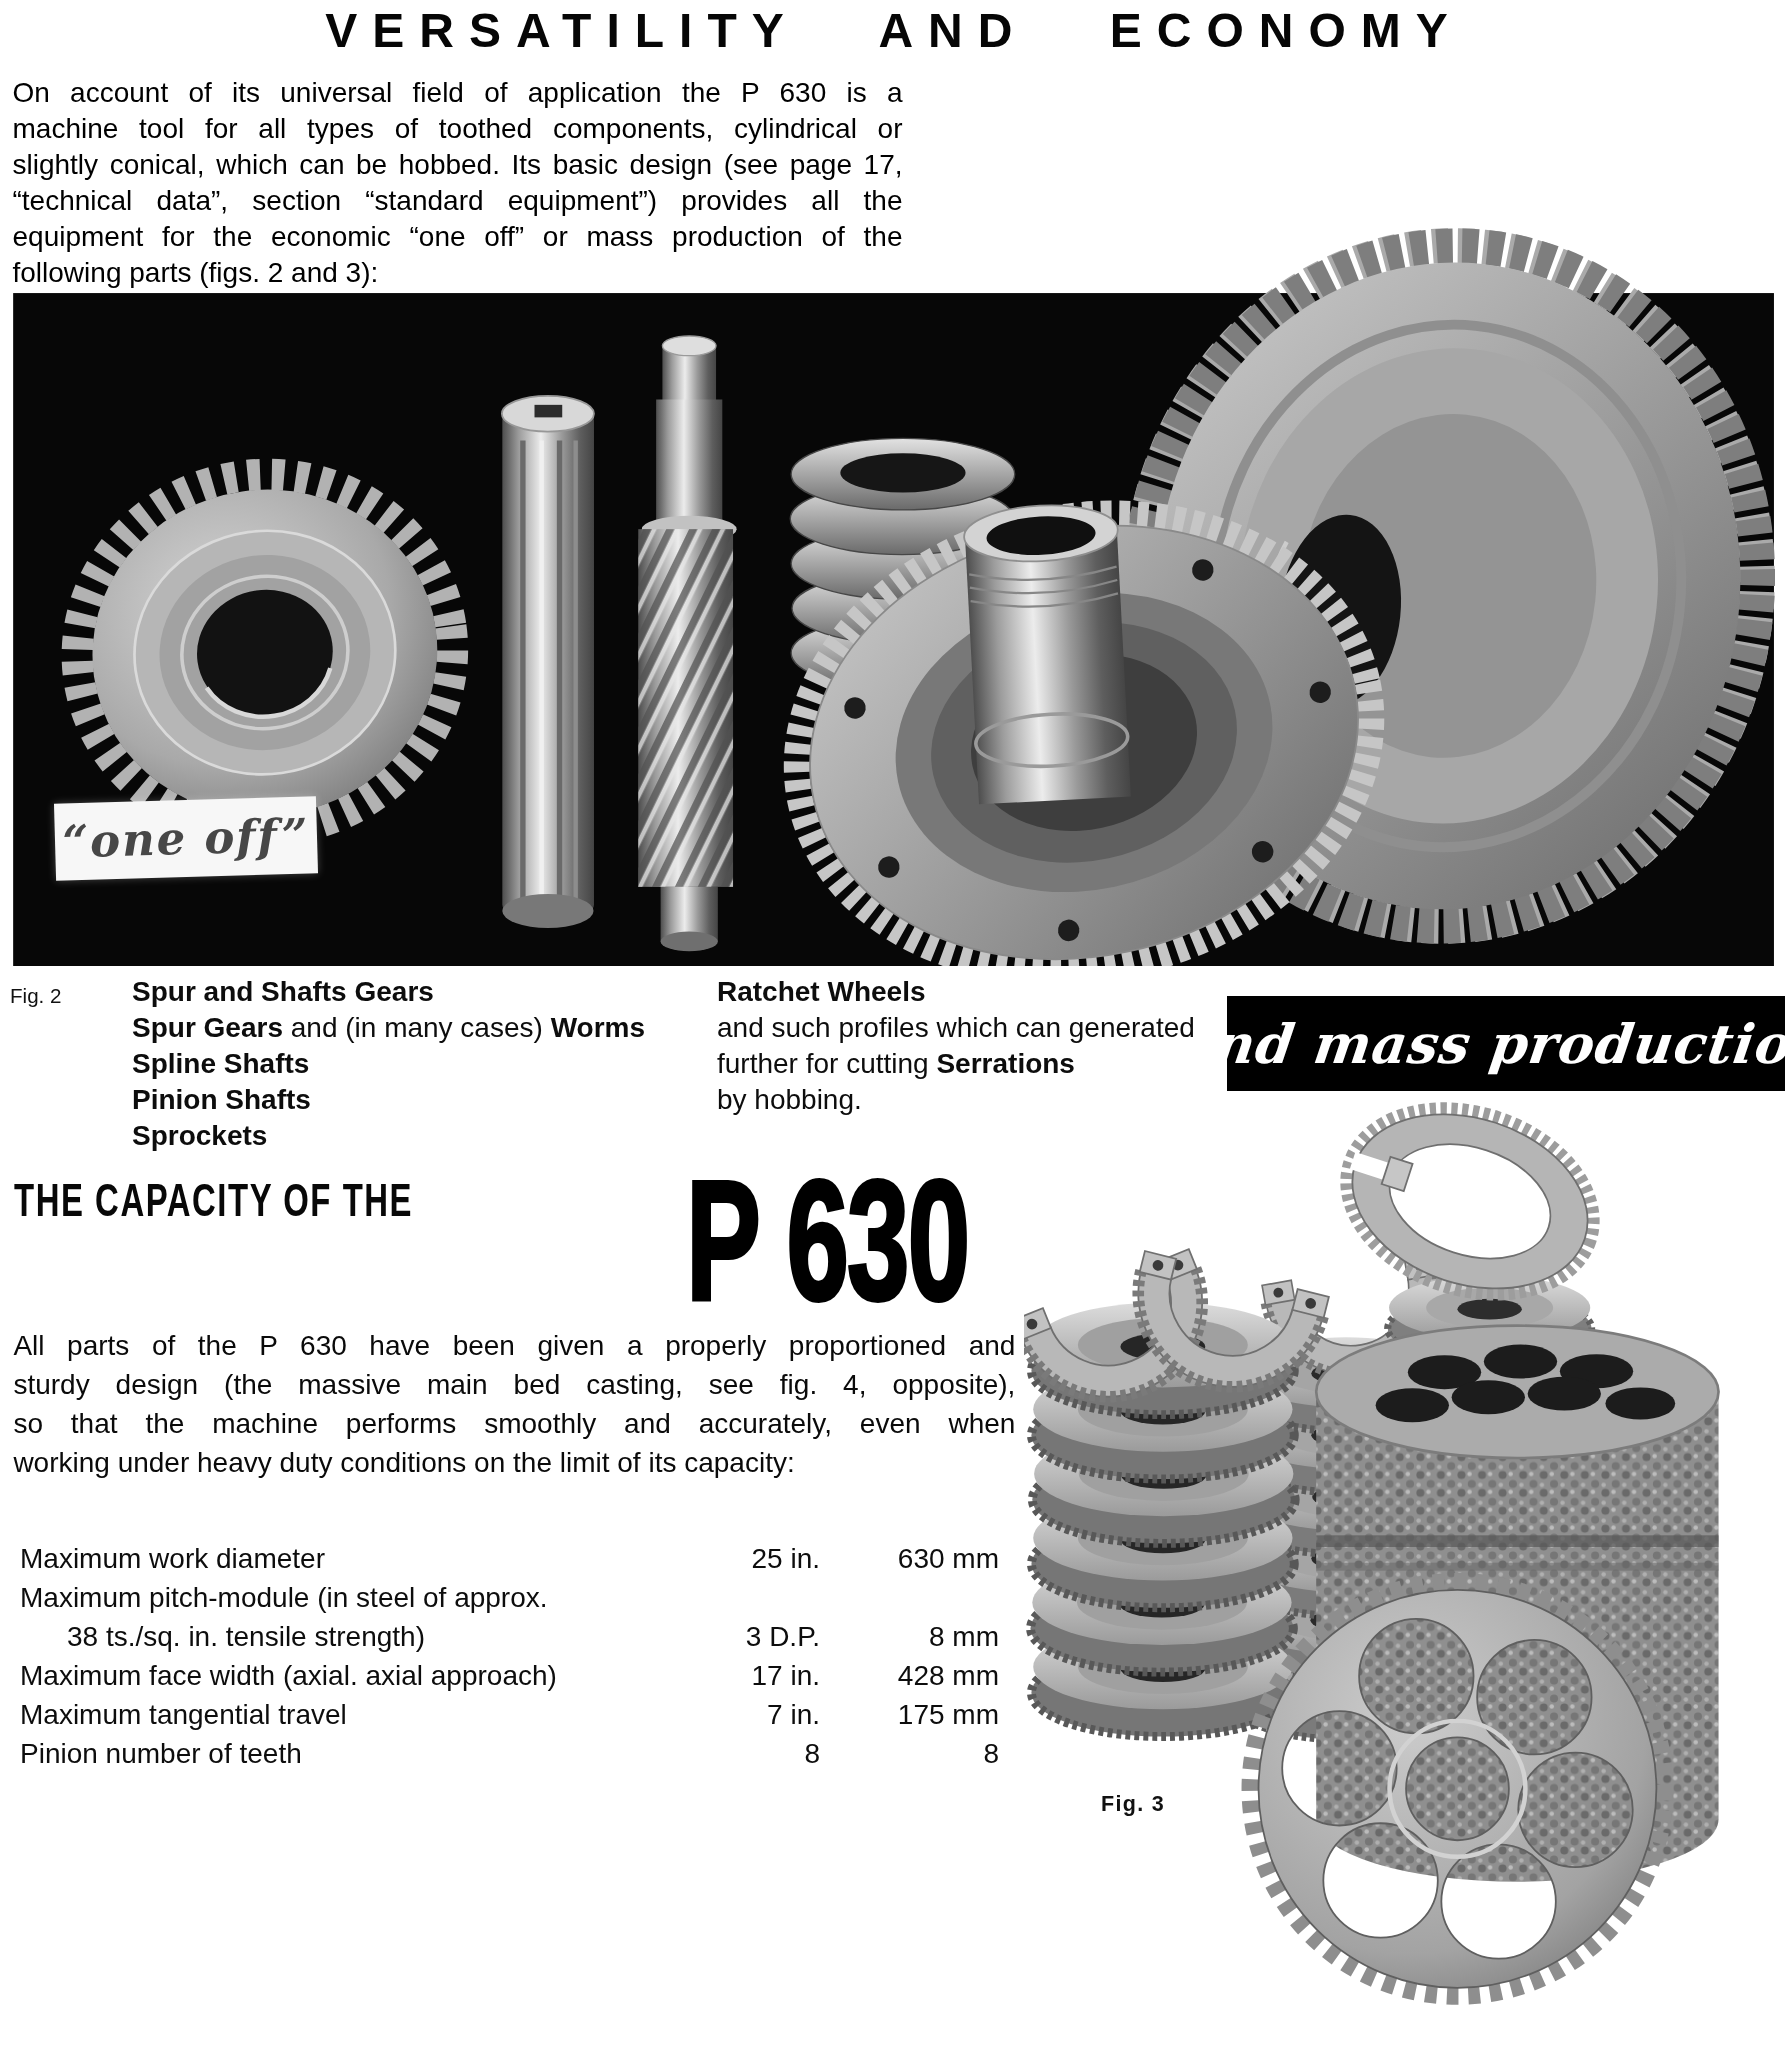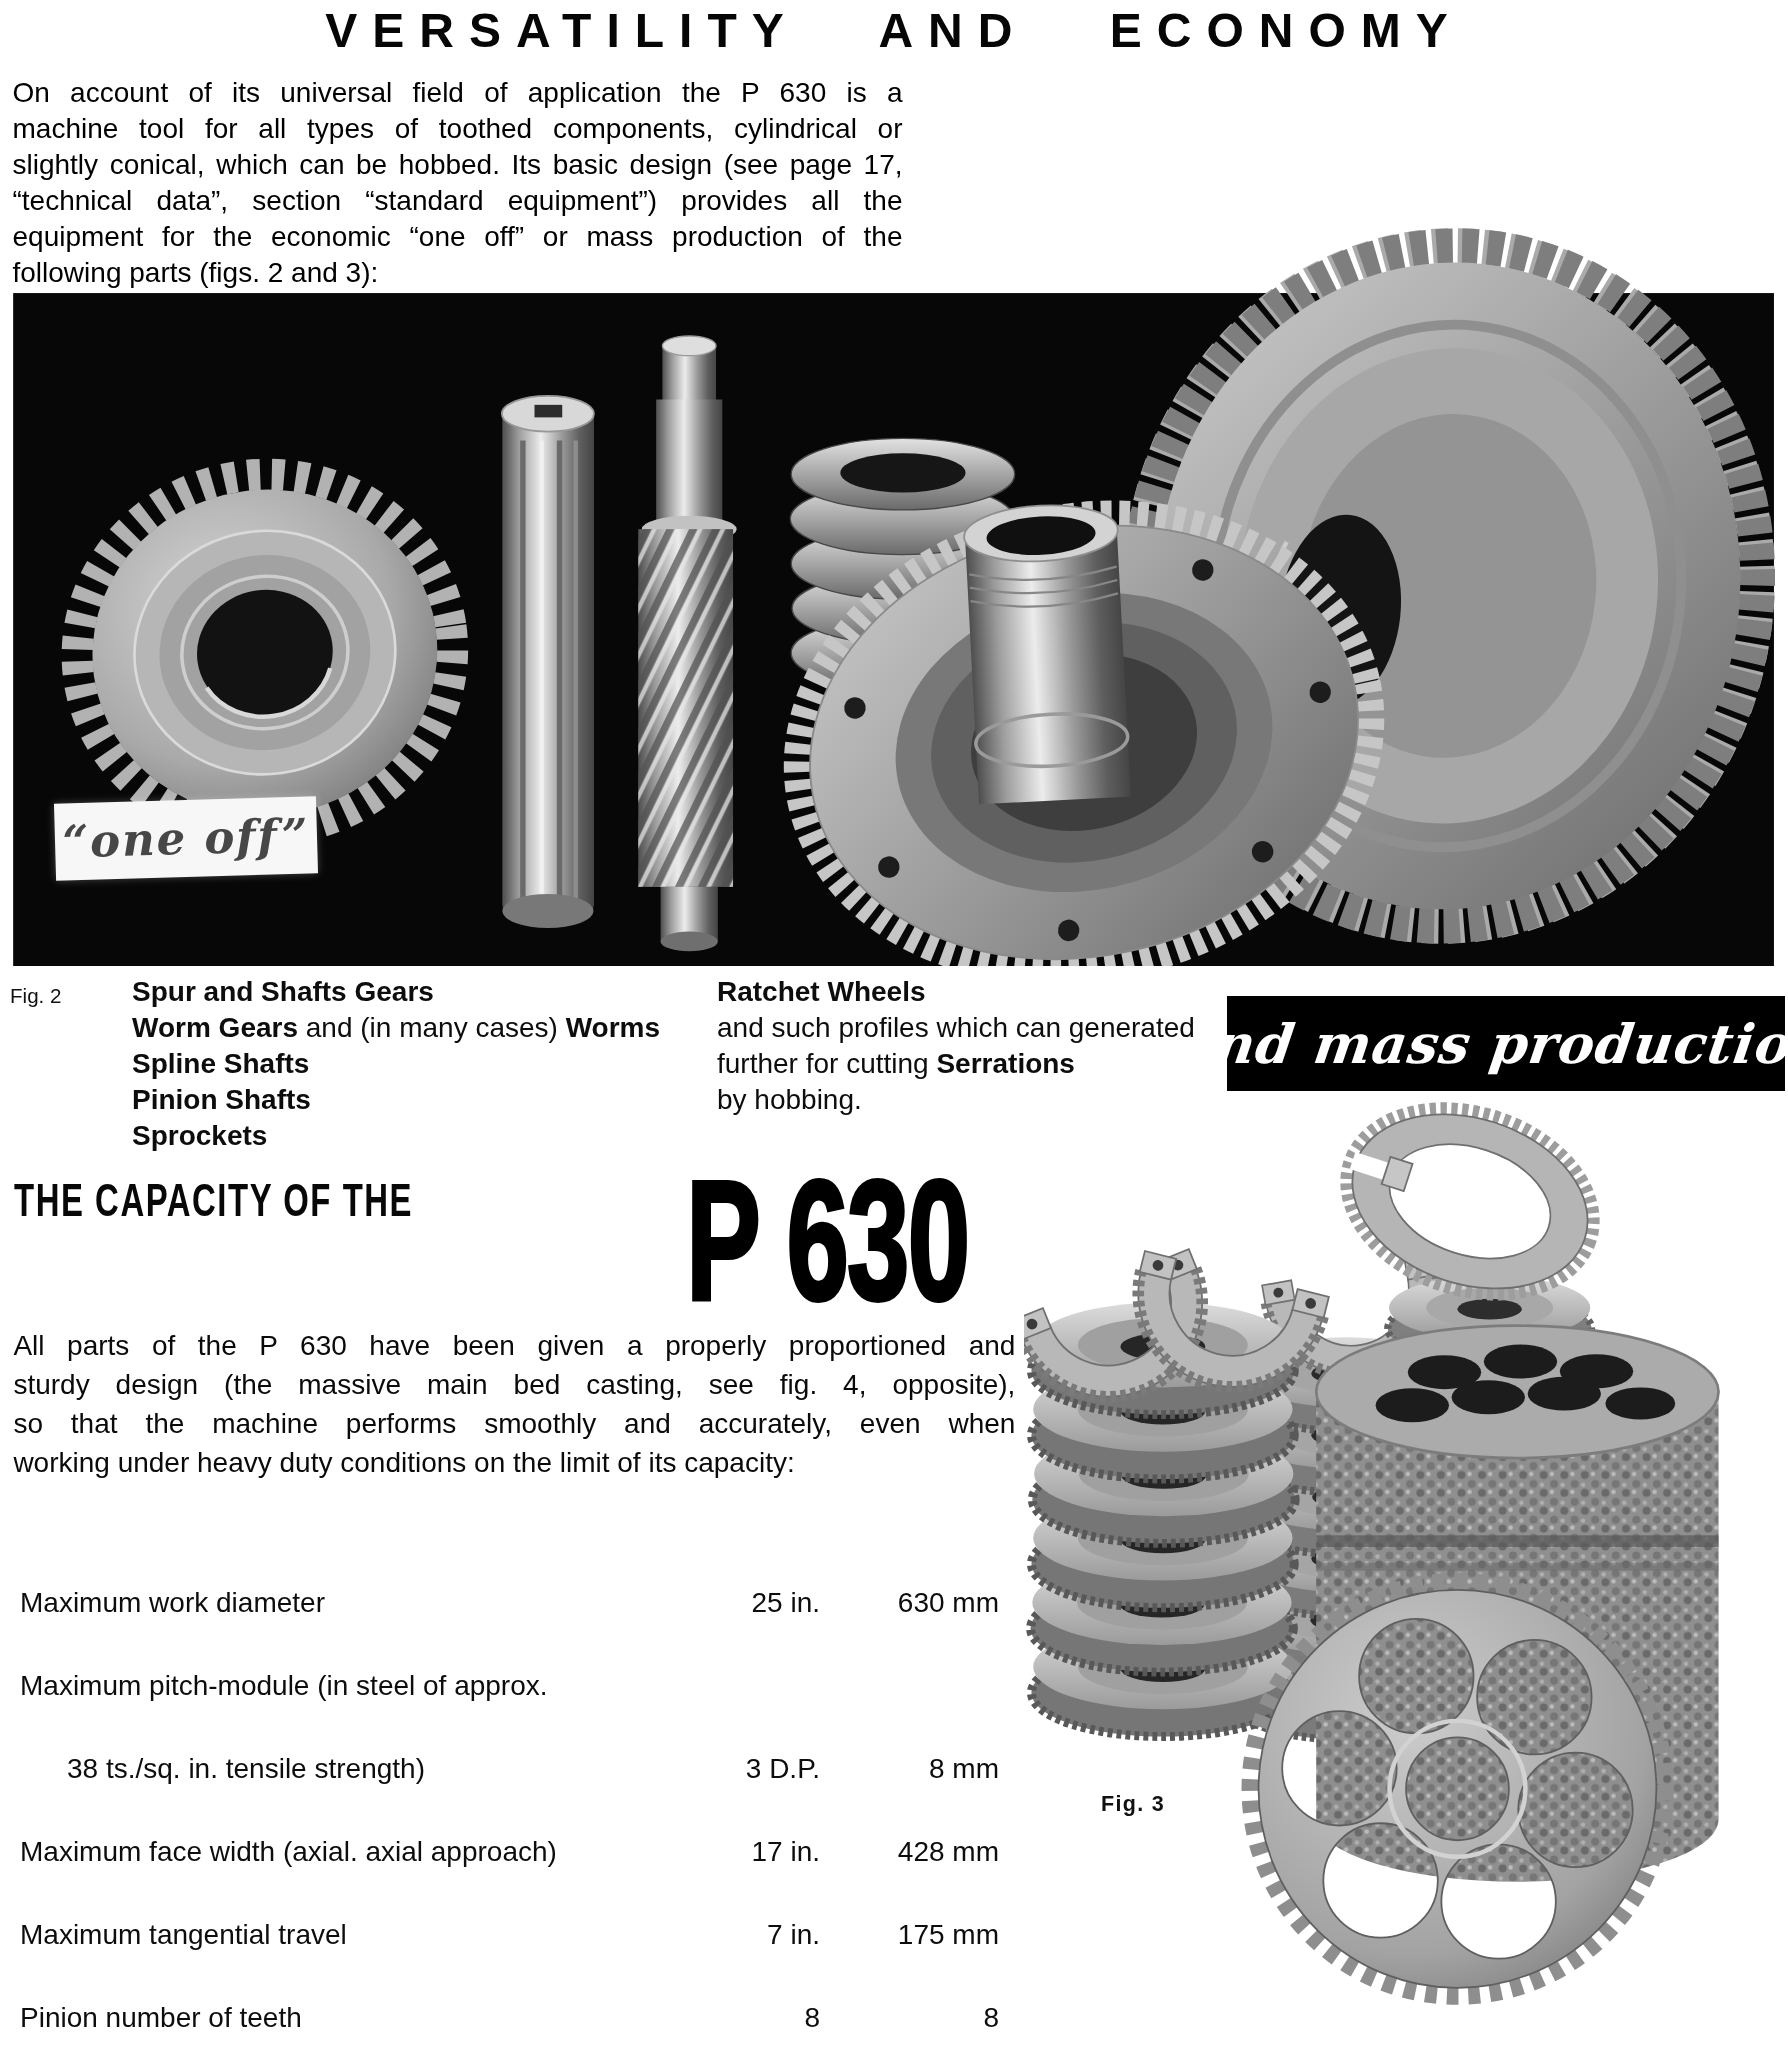--- a/index.html
+++ b/index.html
@@ -35,21 +35,21 @@
                color:#fff;transform:skewX(-8deg);white-space:nowrap;letter-spacing:0.9px;}
   
   .capHead{left:14.3px;top:1176px;font-size:47px;font-weight:bold;letter-spacing:2.2px;line-height:47px;
            transform:scaleX(0.70);transform-origin:left top;white-space:nowrap;color:#080808;}
   .model{left:686px;top:1166px;font-size:170px;font-weight:bold;line-height:148px;
          transform:scaleX(0.66);transform-origin:left top;white-space:nowrap;color:#000;
          -webkit-text-stroke:4px #000;letter-spacing:-2.7px;}
   .capBody{left:13.4px;top:1326px;width:1002px;font-size:28px;line-height:39px;color:#0a0a0a;}
   
   .specs{left:20px;top:1539px;width:979px;font-size:28px;line-height:39px;}
-  .srow{display:grid;grid-template-columns:1fr 148px 179px;margin-top:44px;}
+  .srow{display:grid;grid-template-columns:1fr 148px 179px;}
   .slabel{text-align:left;white-space:nowrap;}
   .slabel.indent{padding-left:47px;}
   .sval{text-align:right;white-space:nowrap;}
   
   .fig3photo{left:1024px;top:1095px;width:765px;height:950px;}
   svg{display:block;}
 </style>
 </head>
 <body>
 
@@ -177,21 +177,21 @@
 </svg>
   <div class="abs oneoff" style="left:42px;top:574px;">
     <span>“one off”</span>
   </div>
 </div>
 
 <div class="abs figlabel fig2label">Fig. 2</div>
 
 <div class="abs parts partsL">
   <div class="b">Spur and Shafts Gears</div>
-  <div><span class="b">Worm Gears</span><span> and (in many cases) </span><span class="b">Worms</span></div>
+  <div><span class="b">Spur Gears</span><span> and (in many cases) </span><span class="b">Worms</span></div>
   <div class="b">Spline Shafts</div>
   <div class="b">Pinion Shafts</div>
   <div class="b">Sprockets</div>
 </div>
 
 <div class="abs parts partsR">
   <div class="b">Ratchet Wheels</div>
   <div>and such profiles which can generated</div>
   <div><span>further for cutting </span><span class="b">Serrations</span></div>
   <div>by hobbing.</div>

